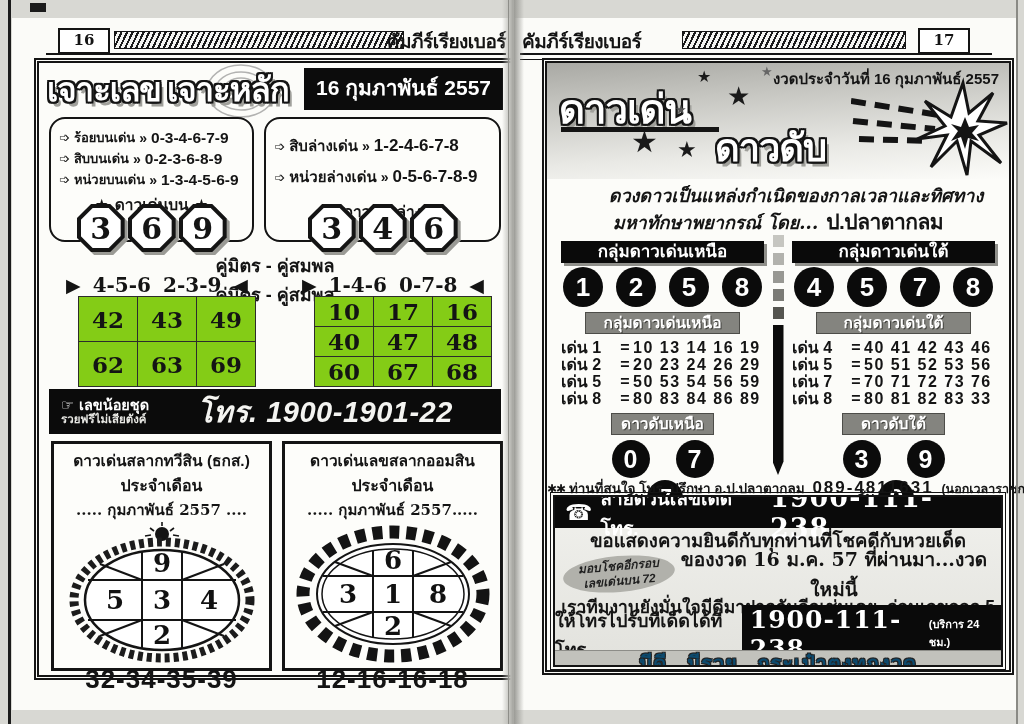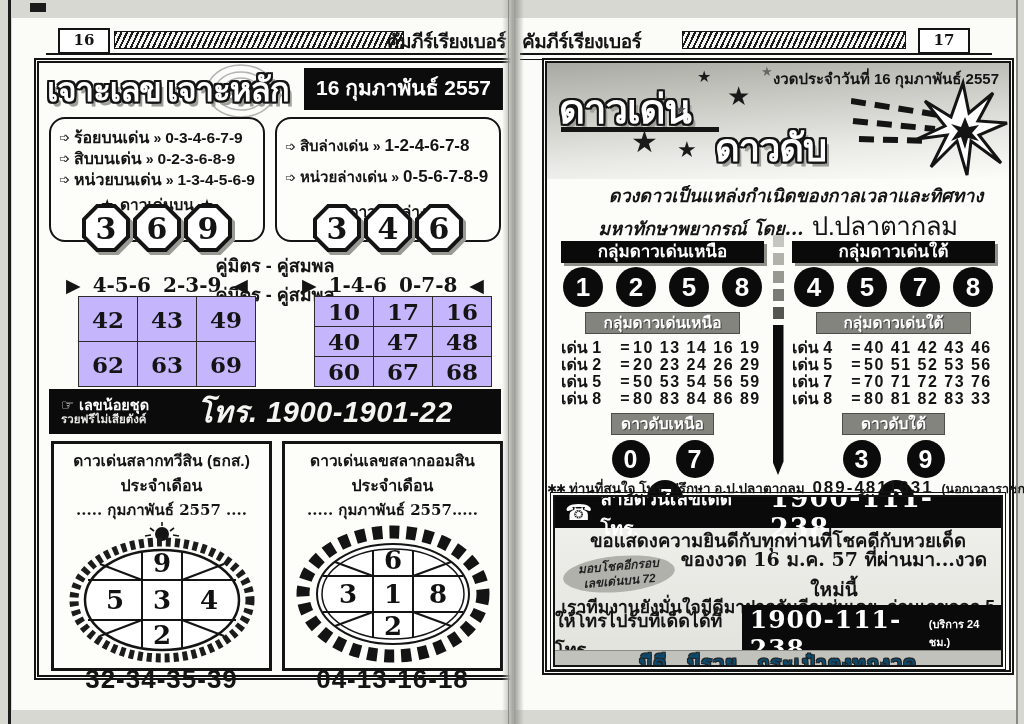--- a/index.html
+++ b/index.html
@@ -46,21 +46,21 @@
     padding:3px 12px 6px;white-space:nowrap;}
   .spiral{left:158px;top:-2px;opacity:.55;}
 
   .digit-boxes{top:54px;left:10px;right:10px;height:125px;display:flex;gap:10px;}
   .digit-box{position:relative;border:2.5px solid #141414;border-radius:16px;padding:8px 8px 0;background:#fdfdfa;}
   .db-left{flex:0 0 41%;}
   .db-right{flex:1;}
   .db-row{display:flex;align-items:center;gap:4px;white-space:nowrap;height:21px;}
   .db-right .db-row{margin-top:7px;height:24px;}
   .db-icon{font-size:13px;line-height:1;}
-  .db-label{font-weight:800;font-size:16px;}
+  .db-label{font-weight:800;font-size:13px;}
   .db-arr{font-weight:800;font-size:14px;}
   .db-nums{font-weight:800;font-size:15.5px;letter-spacing:0;}
   .db-footer{margin-top:2px;text-align:center;font-weight:800;font-size:15.5px;display:flex;
     justify-content:center;align-items:center;gap:6px;}
   .octagons{position:absolute;left:50%;transform:translateX(-50%);bottom:-12px;display:flex;gap:3px;z-index:2;
     filter:drop-shadow(3px 3px 0 #9a9a95);}
   .oct{width:48px;height:48px;background:#141414;
     clip-path:polygon(30% 0,70% 0,100% 30%,100% 70%,70% 100%,30% 100%,0 70%,0 30%);
     display:flex;align-items:center;justify-content:center;}
   .oct-in{width:40px;height:40px;background:#fff;
@@ -70,21 +70,21 @@
 
   .pairs-row{top:188px;left:0;right:0;display:flex;flex-direction:column;}
   .pairs-col{flex:1;text-align:center;font-weight:800;font-size:18px;}
   .arrow-row{top:210px;left:0;right:0;display:flex;}
   .arrow-col{flex:1;display:flex;justify-content:center;align-items:center;gap:12px;
     font-family:"DejaVu Serif",serif;font-weight:bold;font-size:20px;}
   .tri{font-size:19px;font-family:"DejaVu Sans",sans-serif;}
 
   .tables-row{top:233px;left:0;right:0;display:flex;}
   .tbl-col{flex:1;display:flex;justify-content:center;}
-  table.pairs{border-collapse:collapse;background:#c4b5fd;margin-left:20px;}
+  table.pairs{border-collapse:collapse;background:#84cc16;margin-left:20px;}
   table.pairs td{border:1.5px solid #2c2c2c;width:56px;height:27px;text-align:center;
     font-family:"DejaVu Serif",serif;font-weight:bold;font-size:23px;}
 
   .banner{top:326px;left:10px;right:10px;height:45px;background:#0b0b0b;color:#fff;
     display:flex;align-items:center;padding:0 12px;gap:12px;}
   .banner-stack{display:flex;flex-direction:column;line-height:1.15;}
   .banner-l1{font-weight:800;font-size:14.5px;display:flex;gap:5px;align-items:center;}
   .banner-l2{font-size:11.5px;font-weight:700;color:#e8e8e4;}
   .banner-phone{flex:1;text-align:center;font-weight:800;font-size:29px;font-style:italic;
     letter-spacing:.5px;color:#f4f4f1;}
@@ -108,21 +108,21 @@
   .logo2{position:absolute;left:168px;top:54px;font-size:38px;letter-spacing:-1px;}
   .mast-star{position:absolute;line-height:1;color:#1a1a1a;}
   .burst{position:absolute;right:0;top:14px;}
 
   .tagline{top:118px;left:0;right:0;text-align:center;font-family:"DejaVu Serif",serif;
     font-style:italic;font-weight:bold;font-size:18px;padding-left:36px;}
   .byline{top:142px;left:0;right:0;text-align:center;font-family:"DejaVu Serif",serif;
     font-style:italic;font-weight:bold;font-size:18px;display:flex;justify-content:center;
     align-items:baseline;gap:8px;}
   .byline-name{font-family:"Liberation Sans","DejaVu Sans",sans-serif;font-style:normal;
-    font-weight:400;font-size:26px;letter-spacing:-0.5px;text-align:right;}
+    font-weight:700;font-size:21px;letter-spacing:-0.5px;text-align:right;}
 
   .columns{top:170px;left:8px;right:8px;height:242px;display:flex;}
   .star-col{flex:1;display:flex;flex-direction:column;margin-top:8px;}
   .col-header{background:#0a0a0a;color:#fff;font-weight:800;font-size:17px;text-align:center;
     height:22px;line-height:22px;margin:0 6px 4px;box-shadow:3px 3px 0 #90908b;}
   .circles{display:flex;justify-content:center;gap:13px;margin-bottom:5px;}
   .circ{width:40px;height:40px;border-radius:50%;background:#0b0b0b;color:#fff;font-weight:800;
     font-size:26px;display:flex;align-items:center;justify-content:center;}
   .graybar{background:#84847f;color:#fff;font-weight:800;font-size:15.5px;text-align:center;
     height:20px;line-height:20px;margin:0 30px 5px;border:1px solid #4d4d49;text-shadow:1px 1px 0 #3f3f3b;}
@@ -398,21 +398,21 @@
                 <line x1="161" y1="40" x2="123" y2="54"></line>
               <line x1="45" y1="104" x2="83" y2="90"></line>
                 <line x1="161" y1="104" x2="123" y2="90"></line>
             </g>
             <text class="wheel-num" x="103" y="47">6</text>
             <text class="wheel-num" x="58" y="81">3</text>
             <text class="wheel-num" x="103" y="81">1</text>
             <text class="wheel-num" x="148" y="81">8</text>
             <text class="wheel-num" x="103" y="113">2</text>
           </svg>
-          <div class="wb-result">04-13-16-18</div>
+          <div class="wb-result">12-16-16-18</div>
         </div>
       </div>
     </div>
   </div>
 
   <div class="abs page" id="right-page">
 
     <div class="pg-head" style="left:6px;right:26px;top:10px;">
       <div class="brand" style="left:2px;">คัมภีร์เรียงเบอร์</div>
       <div class="hatch" style="left:162px;right:86px;"></div>

